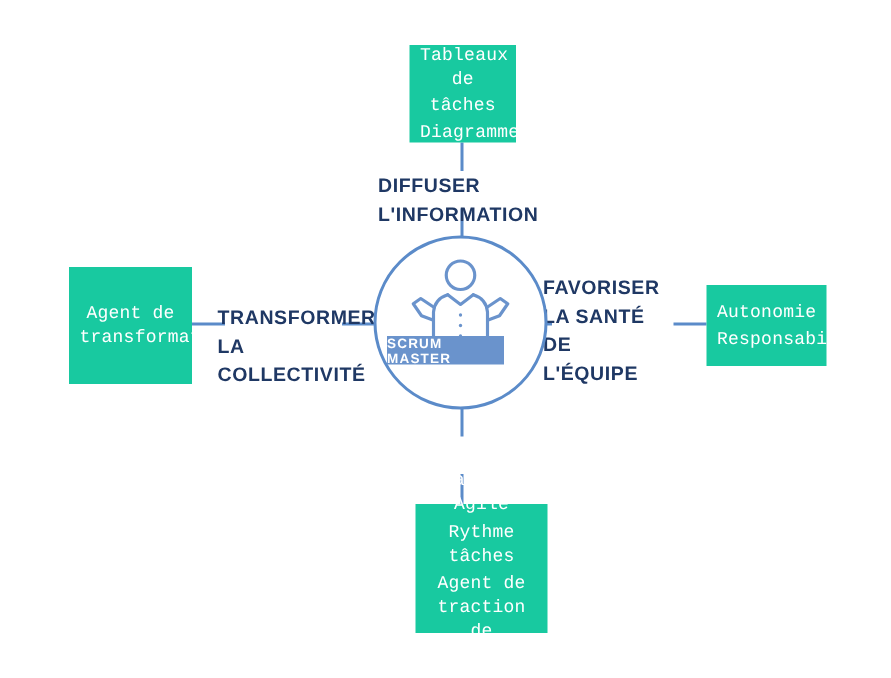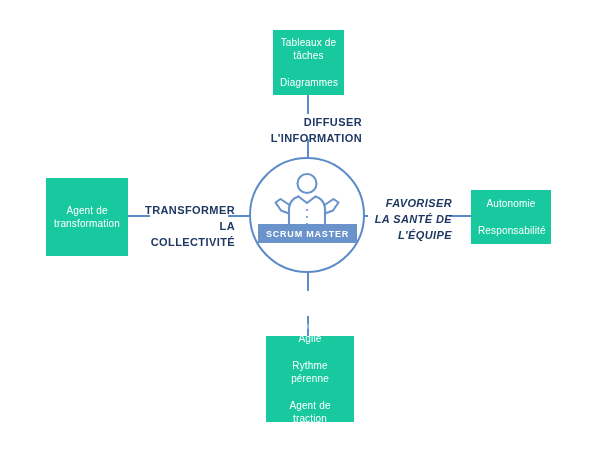--- a/index.html
+++ b/index.html
@@ -22,32 +22,33 @@
   
   .node-box {
     position: absolute;
     background: #18c9a0;
     color: #ffffff;
     display: flex;
     flex-direction: column;
     align-items: center;
     justify-content: center;
     text-align: center;
-    font-size: 10px;
+    font-size: 12px;
     line-height: 1.35;
     letter-spacing: 0.15px;
     padding: 6px 7px;
+    font-family: Liberation Mono, monospace;
   }
   .node-box .entry { width: 100%; }
-  .node-box .entry + .entry { margin-top: 13px; }
+  .node-box .entry + .entry { margin-top: 2px; }
 
   #box-top    { left: 273px; top: 30px;  width: 71px; height: 65px; }
   #box-left   { left: 46px;  top: 178px; width: 82px; height: 78px; align-items: flex-end; }
   #box-right  { left: 471px; top: 190px; width: 80px; height: 54px; }
-  #box-bottom { left: 266px; top: 336px; width: 88px; height: 86px; }
+  #box-bottom { left: 277px; top: 336px; width: 88px; height: 86px; }
 
   
   .conn {
     position: absolute;
     background: #5b8bc9;
   }
   .conn-v { width: 2px; }
   .conn-h { height: 2px; }
 
   
@@ -60,31 +61,31 @@
   #conn-left-a   { left: 128px; top: 215px; width: 22px; }
   #conn-left-b   { left: 228px; top: 215px; width: 22px; }
   
   #conn-right-a  { left: 346px; top: 215px; width: 22px; }
   #conn-right-b  { left: 449px; top: 215px; width: 22px; }
 
   
   .rel-label {
     position: absolute;
     color: #1f3864;
-    font-size: 11px;
+    font-size: 13px;
     font-weight: bold;
     line-height: 1.45;
     letter-spacing: 0.4px;
-    text-align: right;
+    text-align: left;
     white-space: pre-line;
   }
   #label-top    { left: 252px; top: 115px; width: 110px; }
   #label-bottom { left: 252px; top: 292px; width: 110px; }
   #label-left   { left: 145px; top: 203px; width: 90px; }
-  #label-right  { left: 362px; top: 196px; width: 90px; font-style: italic; }
+  #label-right  { left: 362px; top: 183px; width: 90px; }
 
   
   #center-circle {
     position: absolute;
     left: 249px;
     top: 157px;
     width: 116px;
     height: 116px;
     border: 2px solid #5b8bc9;
     border-radius: 50%;
@@ -96,21 +97,21 @@
     left: 268px;
     top: 172px;
     width: 78px;
     height: 62px;
   }
 
   #scrum-banner {
     position: absolute;
     left: 258px;
     top: 224px;
-    width: 99px;
+    width: 78px;
     height: 19px;
     background: #6a93cc;
     color: #ffffff;
     display: flex;
     align-items: center;
     justify-content: center;
     font-size: 9px;
     font-weight: bold;
     letter-spacing: 0.8px;
   }
@@ -147,21 +148,21 @@
   <div class="node-box" id="box-right">
     <div class="entry" style="white-space: pre-line;">Autonomie</div>
     <div class="entry" style="white-space: pre-line;">Responsabilité</div>
   </div>
   <div class="rel-label" id="label-right" style="white-space: pre-line;">FAVORISER
 LA SANTÉ DE
 L'ÉQUIPE</div>
 
   <div class="node-box" id="box-bottom">
     <div class="entry" style="white-space: pre-line;">Framework Agile</div>
-    <div class="entry" style="white-space: pre-line;">Rythme pérenne</div>
+    <div class="entry" style="white-space: pre-line;">Rythme tâches</div>
     <div class="entry" style="white-space: pre-line;">Agent de traction
 de l'équipe</div>
   </div>
 
   <div id="center-circle"></div>
 
   <div id="scrum-figure">
     <svg viewBox="0 0 78 62" width="78" height="62" fill="none" stroke="#6a93cc" stroke-width="2.1" stroke-linecap="round" stroke-linejoin="round">
 
       <circle cx="39" cy="11.5" r="9.5"></circle>

